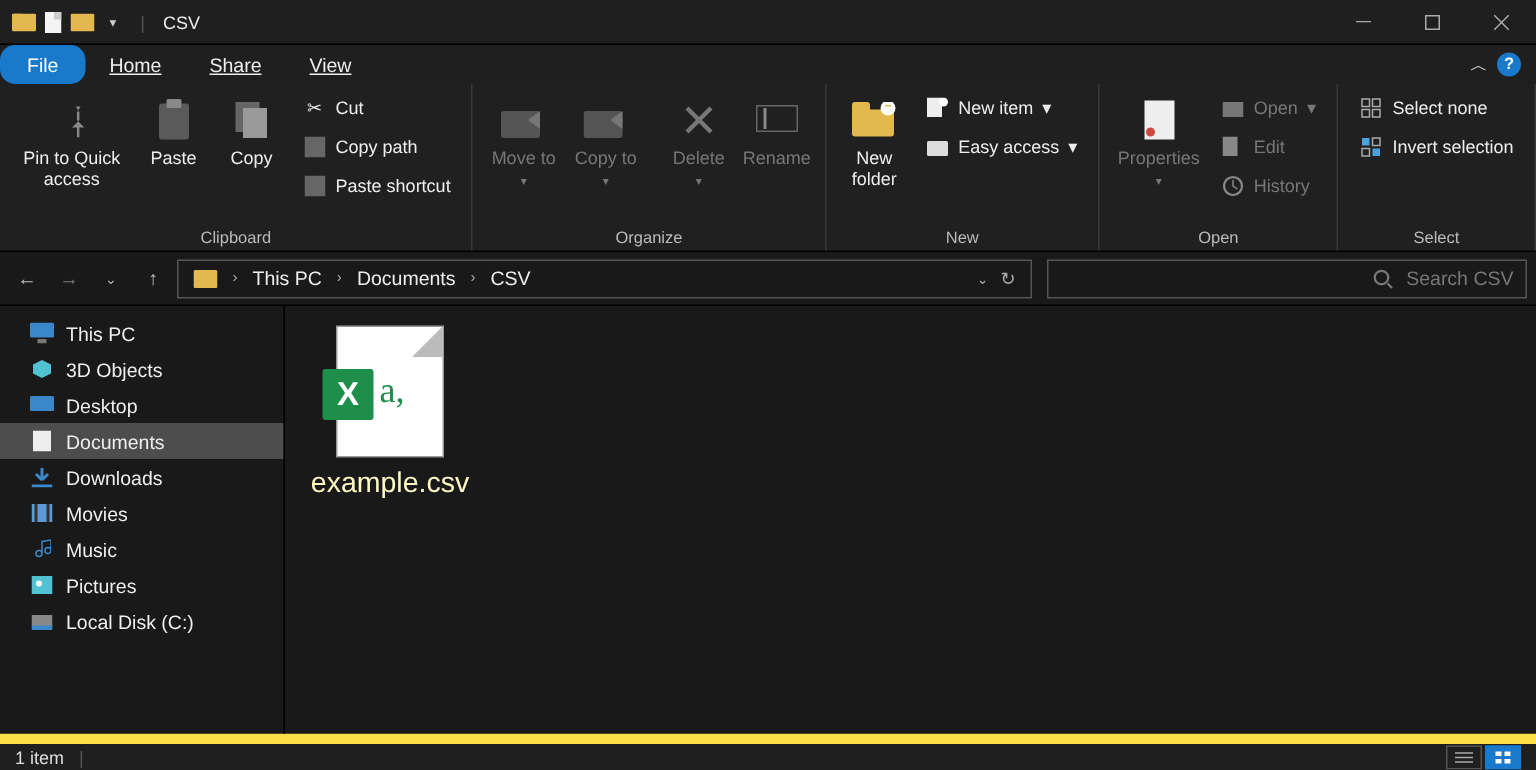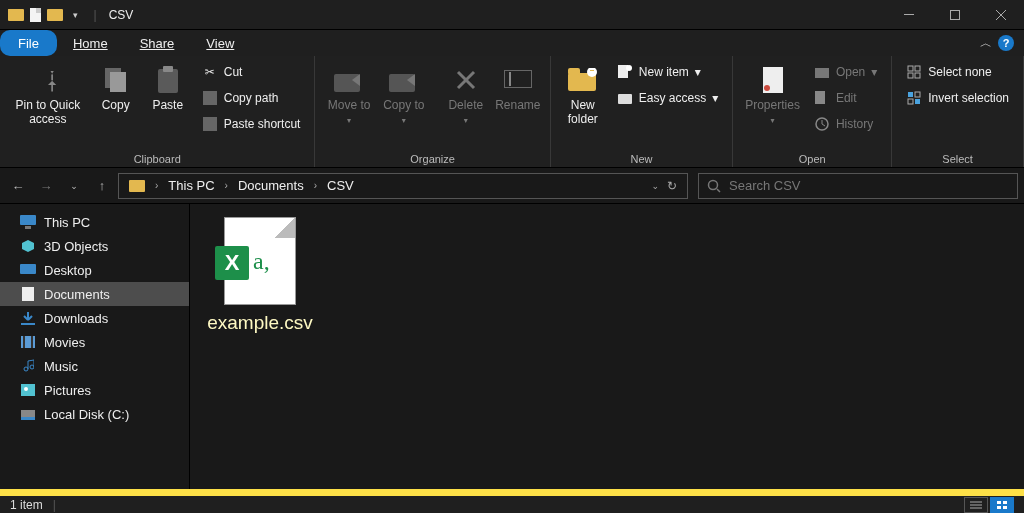--- a/index.html
+++ b/index.html
@@ -35,21 +35,21 @@
 .menubtn .ico { width: 16px; height: 16px; display: flex; align-items: center; justify-content: center; }
 .stackcol { display: flex; flex-direction: column; justify-content: center; gap: 6px; padding: 2px 2px; }
 
 
 .navrow { height: 36px; background: #191919; display: flex; align-items: center; padding: 0 6px; gap: 4px; border-bottom: 1px solid #000;}
 .navrow .navbtn { width: 24px; height: 24px; display: flex; align-items: center; justify-content: center; color: #bbb; font-size: 13px;}
 .addrbar { flex: 1; height: 26px; background: #191919; border: 1px solid #555; display: flex; align-items: center; padding: 0 4px; gap: 2px;}
 .addrbar .crumb { padding: 0 6px; color: #eee; font-size: 13px; display: flex; align-items: center; gap: 4px;}
 .addrbar .sep { font-size: 10px; color: #aaa; padding: 0 2px;}
 .addrbar .tail { margin-left: auto; display: flex; align-items: center; gap: 8px; padding-right: 6px; color: #aaa; }
-.searchbox { width: 320px; height: 26px; background: #191919; border: 1px solid #555; display: flex; align-items: center; padding: 0 8px; color: #777; font-size: 13px; gap: 8px; margin-left: 6px;}
+.searchbox { width: 320px; height: 26px; background: #191919; border: 1px solid #555; display: flex; align-items: center; padding: 0 8px; color: #777; font-size: 13px; gap: 8px; margin-left: 6px; justify-content: flex-end;}
 
 
 .main { display: flex; height: calc(513px - 30px - 26px - 112px - 36px - 24px); }
 .sidebar { width: 190px; background: #191919; border-right: 1px solid #000; padding-top: 6px; overflow: hidden;}
 .side-item { display: flex; align-items: center; gap: 8px; padding: 4px 6px 4px 20px; color: #eee; font-size: 13px;}
 .side-item.selected { background: #4d4d4d; }
 .side-item .ico { width: 16px; height: 16px; display: flex; align-items: center; justify-content: center; }
 .content { flex: 1; background: #191919; padding: 14px 20px; display: flex; align-items: flex-start; gap: 20px; }
 .fileitem { width: 100px; display: flex; flex-direction: column; align-items: center; gap: 8px; }
 .fileitem .thumb { width: 70px; height: 86px; background: #fff; position: relative; box-shadow: 0 0 0 1px #999; }
@@ -132,35 +132,35 @@
       <div class="bigbtn">
         <span class="ico">
           <svg width="28" height="28" viewBox="0 0 24 24">
               <path d="M14 3l7 7-4 1-3 3v6l-2-2-4 4-1-1 4-4-2-2h6l3-3 1-4z" fill="#888" transform="rotate(-45 12 12)"></path>
             </svg>
         </span>
         <span class="lbl">Pin to Quick access</span>
       </div>
       <div class="bigbtn">
         <span class="ico">
+          <svg width="24" height="28">
+              <rect x="2" y="3" width="20" height="24" rx="2" fill="#5a5a5a"></rect>
+              <rect x="7" y="0" width="10" height="6" rx="1" fill="#888"></rect>
+            </svg>
+        </span>
+        <span class="lbl">Paste</span>
+      </div>
+      <div class="bigbtn">
+        <span class="ico">
           <svg width="26" height="28">
               <rect x="2" y="2" width="16" height="20" fill="#666"></rect>
               <rect x="7" y="6" width="16" height="20" fill="#999"></rect>
             </svg>
         </span>
         <span class="lbl">Copy</span>
-      </div>
-      <div class="bigbtn">
-        <span class="ico">
-          <svg width="24" height="28">
-              <rect x="2" y="3" width="20" height="24" rx="2" fill="#5a5a5a"></rect>
-              <rect x="7" y="0" width="10" height="6" rx="1" fill="#888"></rect>
-            </svg>
-        </span>
-        <span class="lbl">Paste</span>
       </div>
       <div class="stackcol">
         <div class="menubtn">
           <span class="ico">✂</span>
           <span>Cut</span>
         </div>
         <div class="menubtn">
           <span class="ico">
             <svg width="14" height="14">
                 <rect width="14" height="14" fill="#666"></rect>

